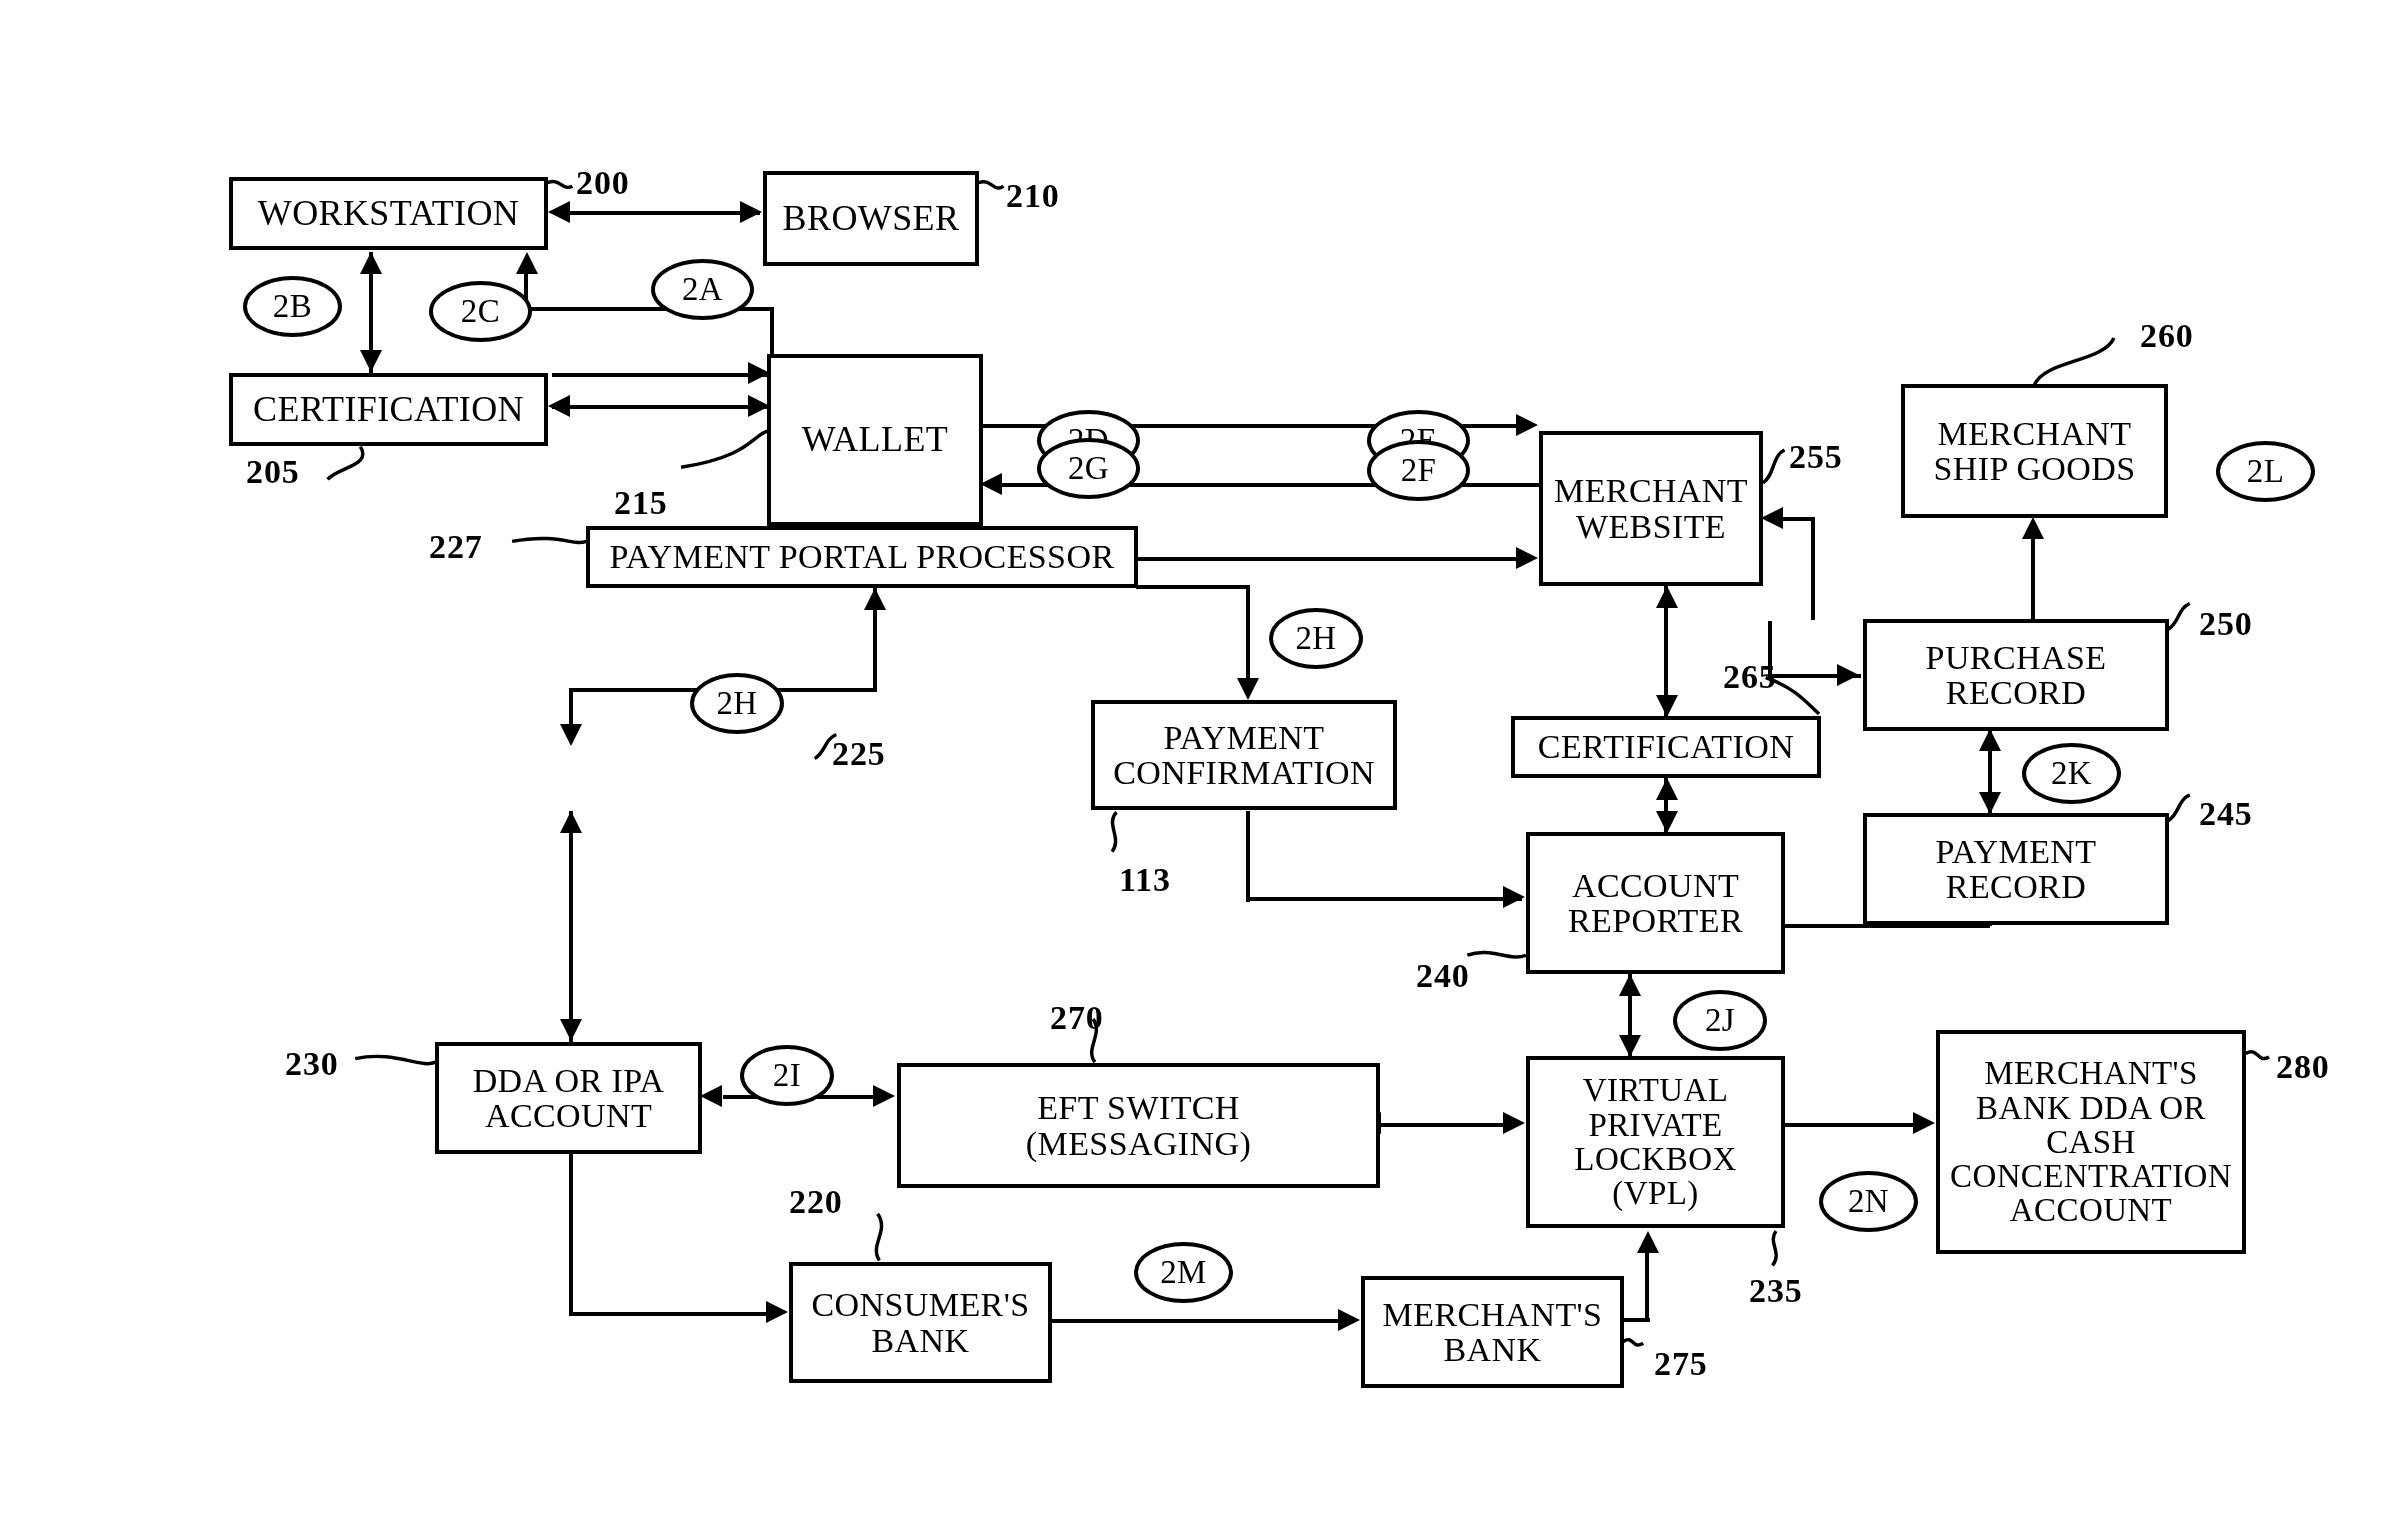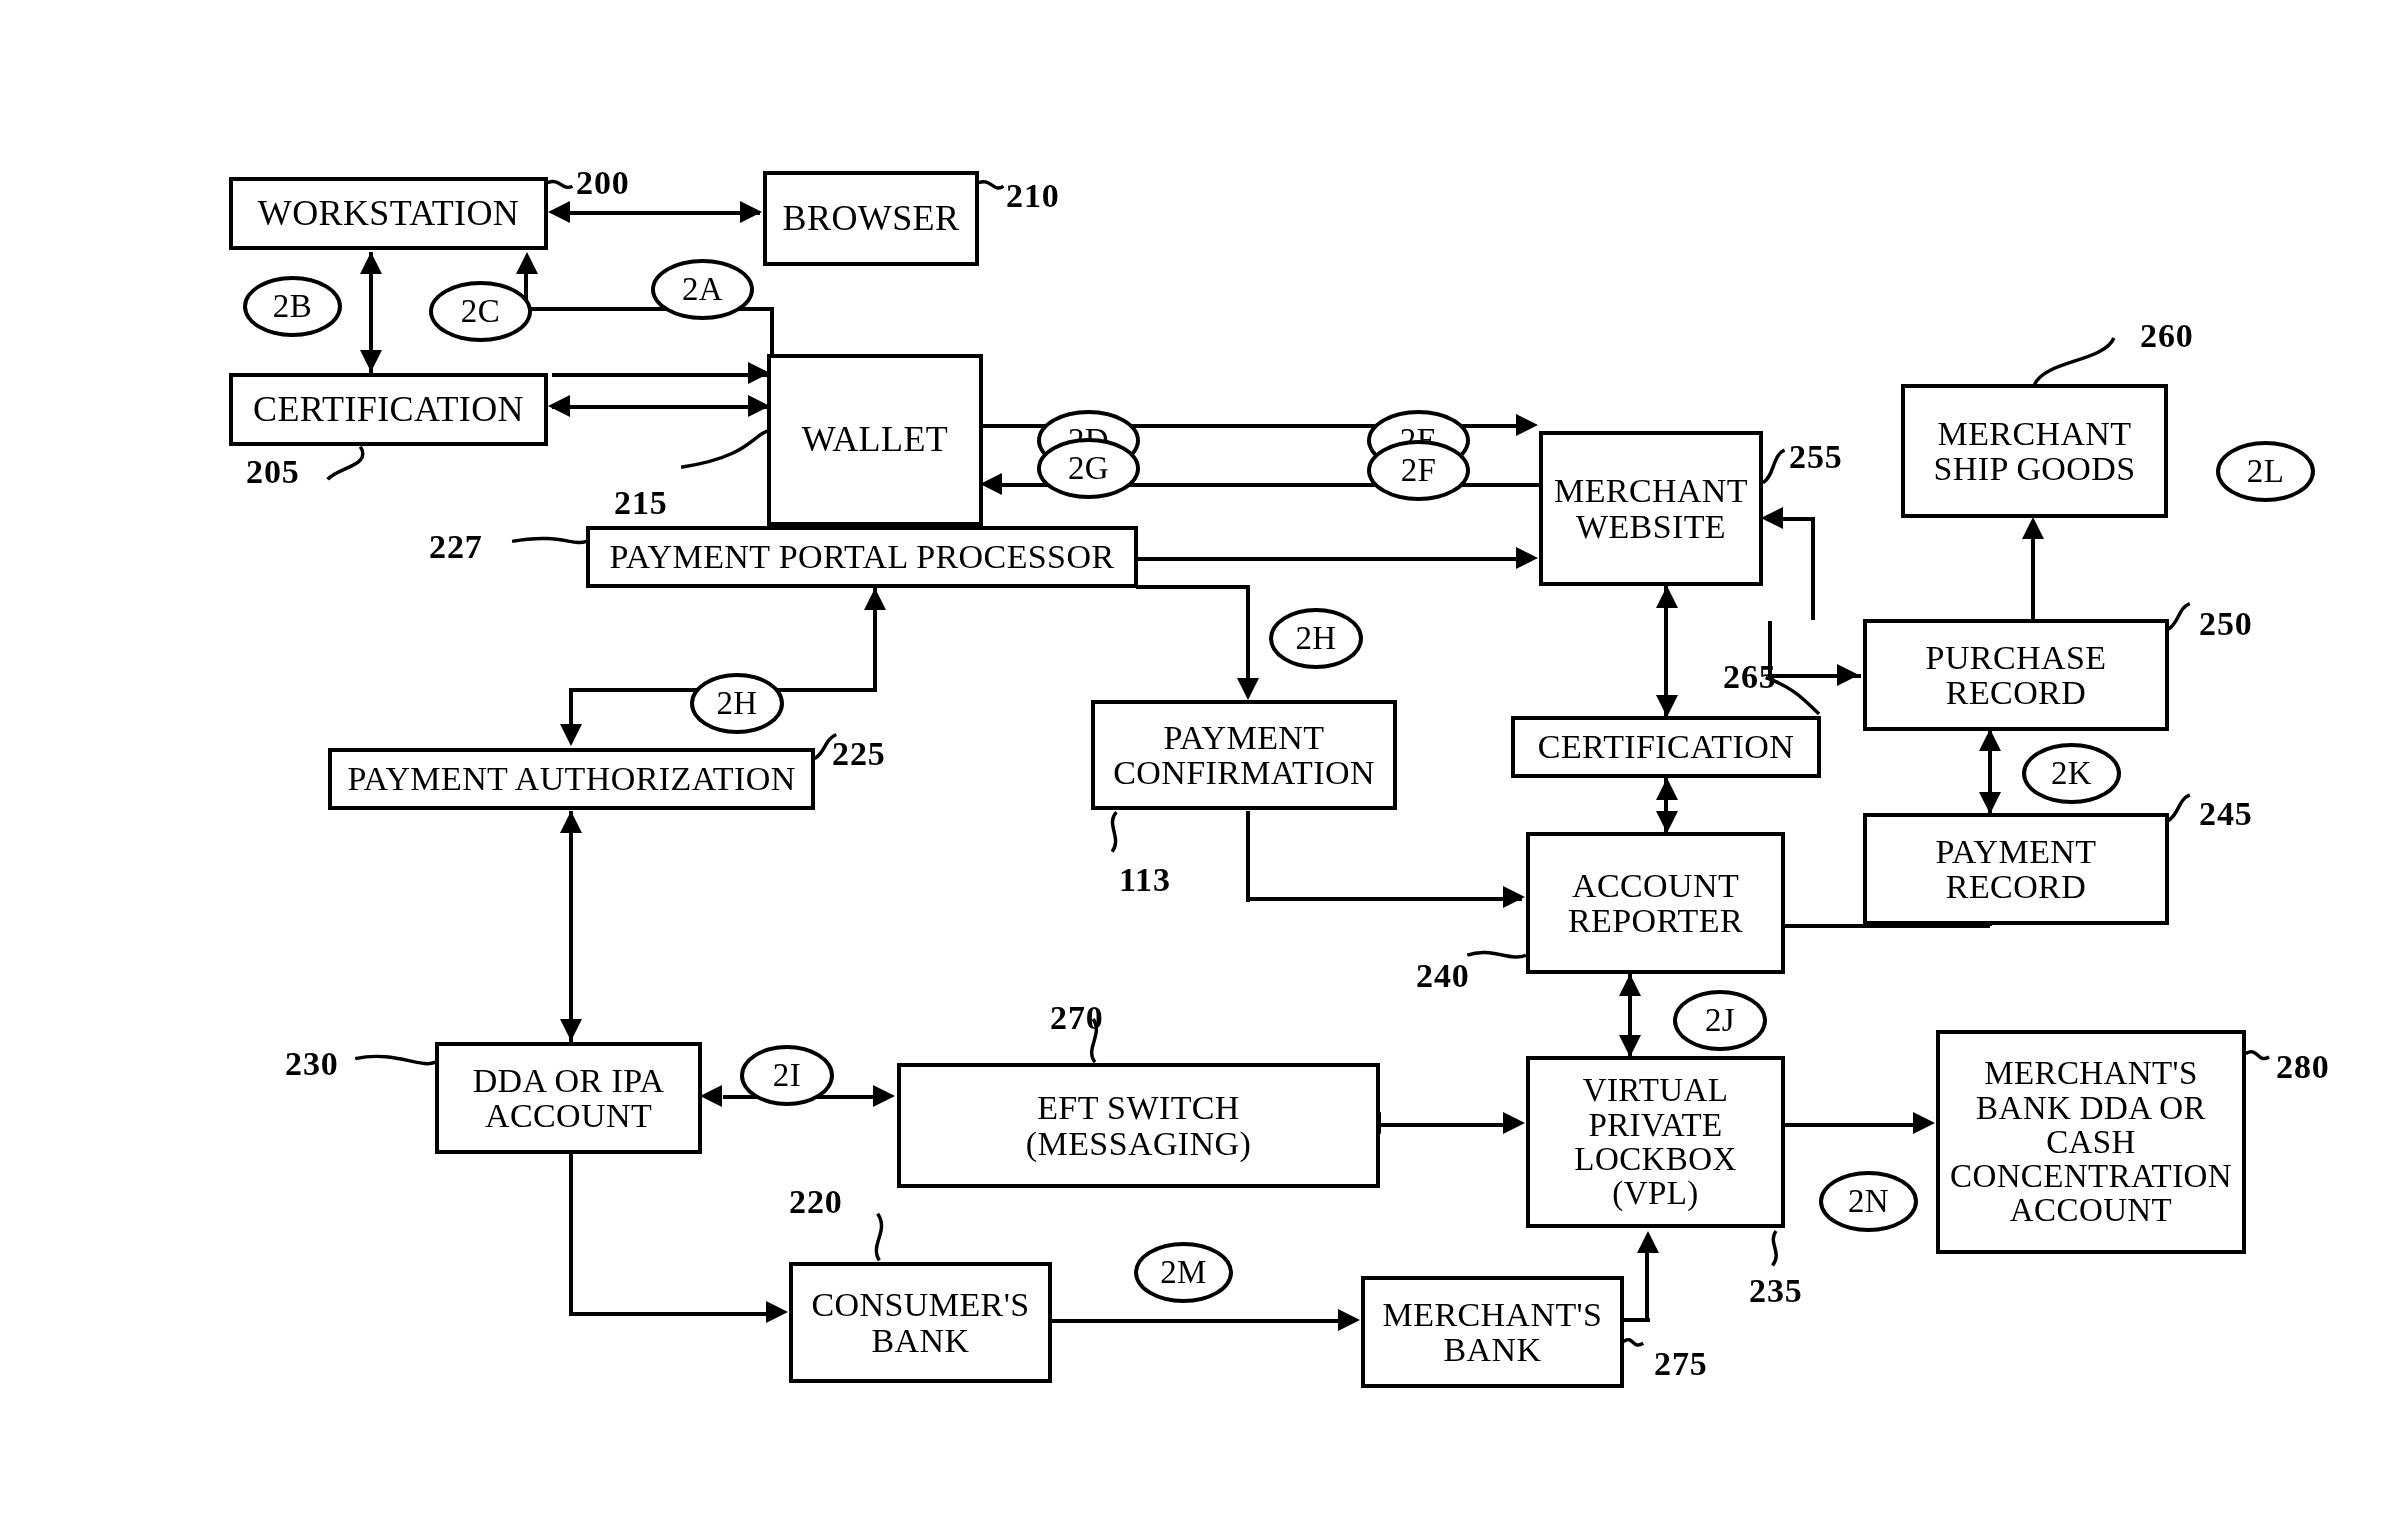--- a/index.html
+++ b/index.html
@@ -226,23 +226,20 @@
       <span style="white-space: pre-line;">BROWSER</span>
     </div>
     <div class="box" style="left: 229px; top: 373px; width: 319px; height: 73px; font-size: 36px;">
       <span style="white-space: pre-line;">CERTIFICATION</span>
     </div>
     <div class="box" style="left: 586px; top: 526px; width: 552px; height: 62px; font-size: 34px;">
       <span style="white-space: pre-line;">PAYMENT PORTAL PROCESSOR</span>
     </div>
     <div class="box" style="left: 767px; top: 354px; width: 216px; height: 172px; font-size: 36px;">
       <span style="white-space: pre-line;">WALLET</span>
-    </div>
-    <div class="box" style="left: 328px; top: 748px; width: 487px; height: 62px; font-size: 34px;">
-      <span style="white-space: pre-line;">PAYMENT AUTHORIZATION</span>
     </div>
     <div class="box" style="left: 1091px; top: 700px; width: 306px; height: 110px; font-size: 34px;">
       <span style="white-space: pre-line;">PAYMENT
 CONFIRMATION</span>
     </div>
     <div class="box" style="left: 1539px; top: 431px; width: 224px; height: 155px; font-size: 34px;">
       <span style="white-space: pre-line;">MERCHANT
 WEBSITE</span>
     </div>
     <div class="box" style="left: 1901px; top: 384px; width: 267px; height: 134px; font-size: 34px;">

